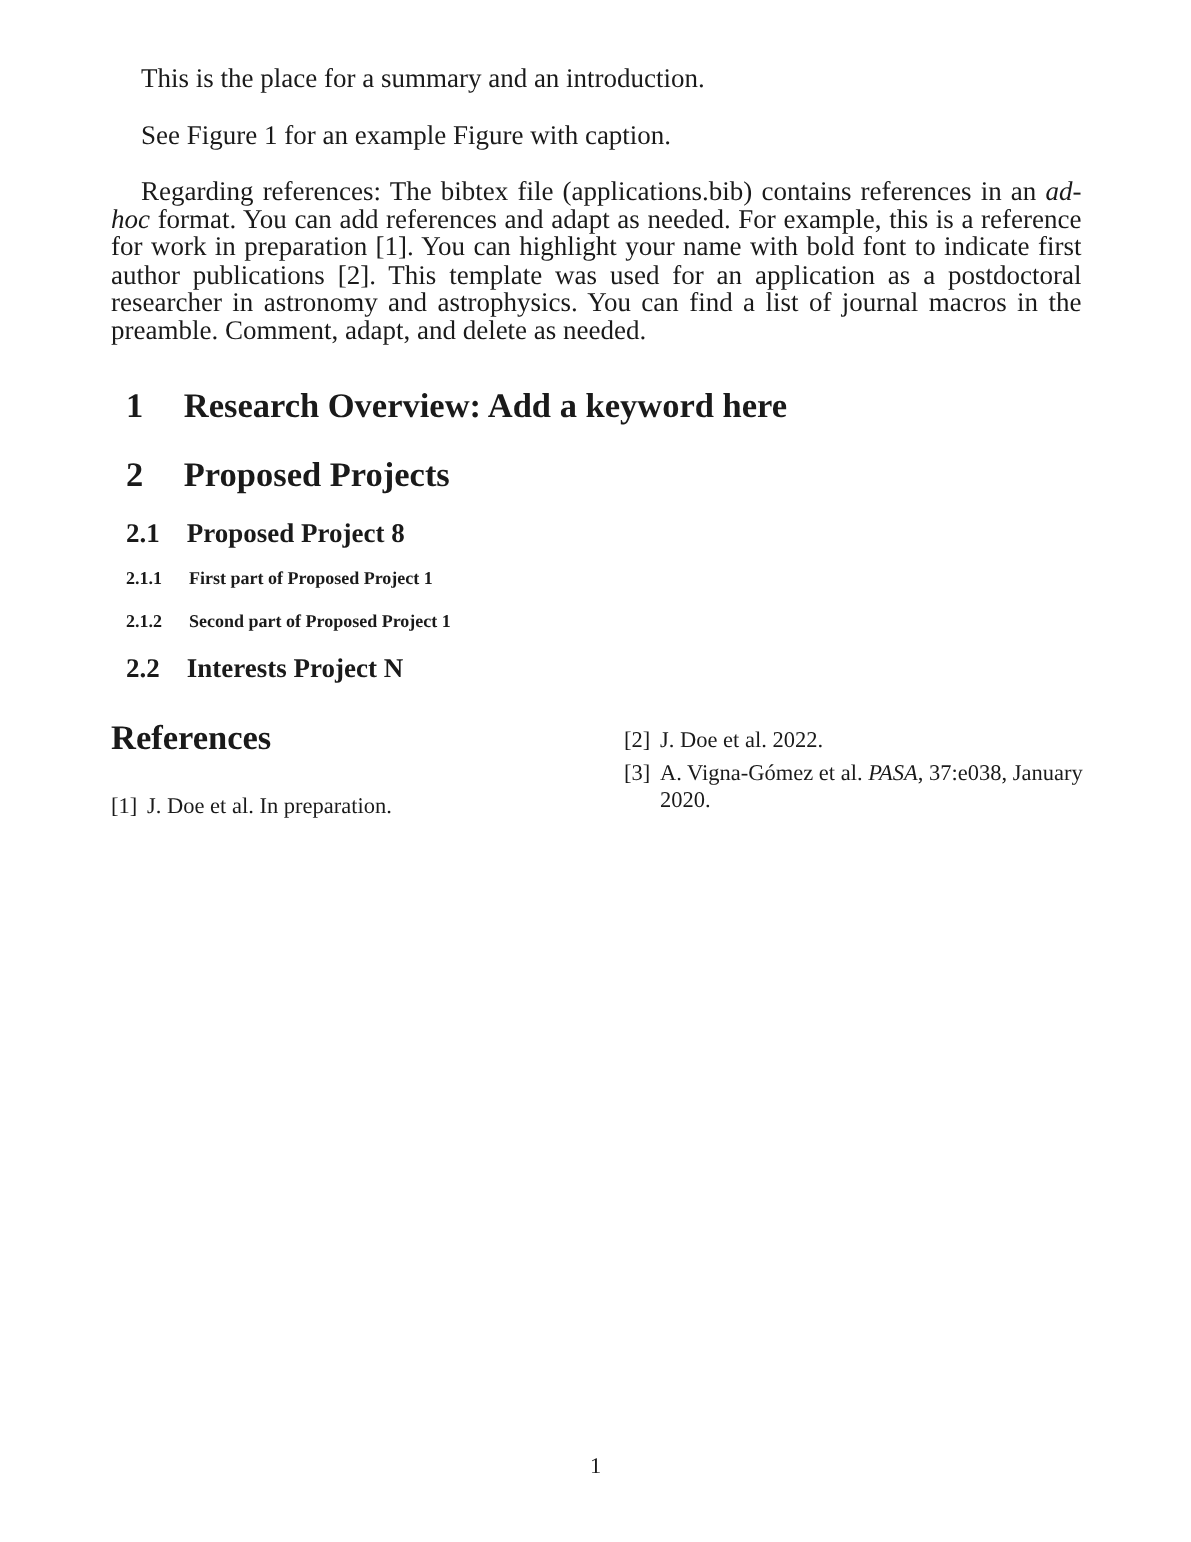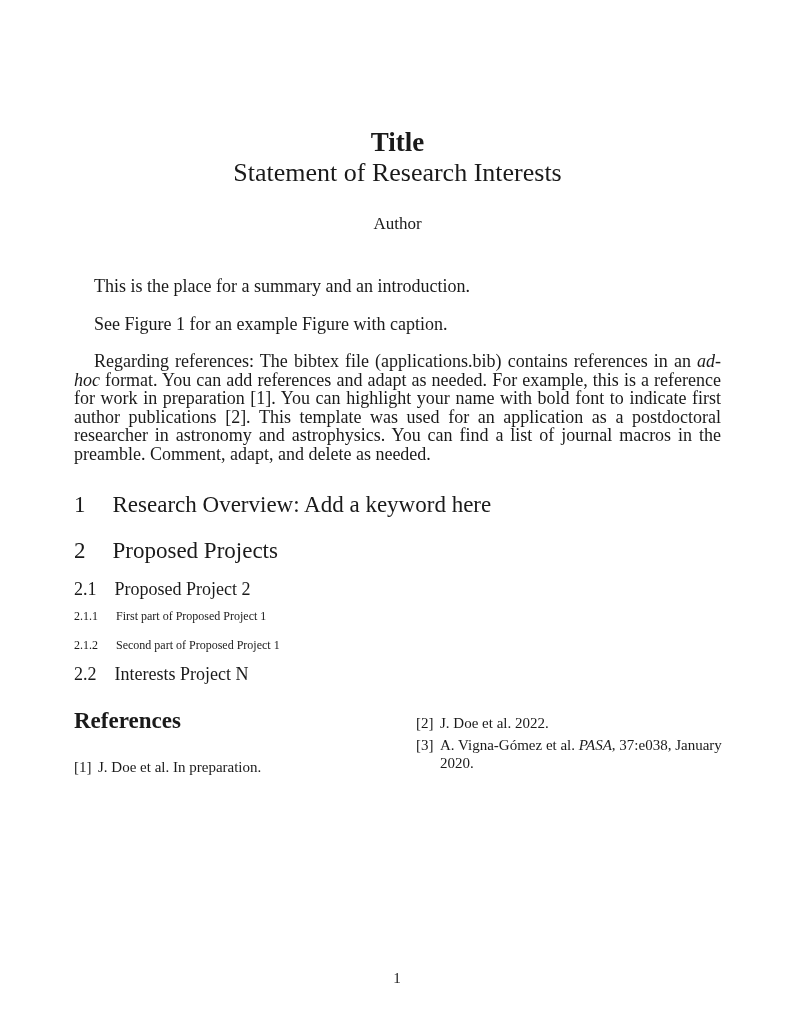--- a/index.html
+++ b/index.html
@@ -47,22 +47,22 @@
     text-indent: 20px;
     text-align: justify;
     margin: 0;
   }
   .para-1 { margin-top: 43px; }
   .para-2 { margin-top: 19px; }
   .para-3 { margin-top: 19px; }
   .em { font-style: italic; }
   .strong { font-weight: normal; }
   .sec {
-    font-weight: normal;
-    margin: 0;
+    font-weight: bold;
+    margin: 10px;
   }
   .sec-num { display: inline-block; }
   .sec-level1 {
     font-size: 23px;
     line-height: 28px;
     margin-top: 28px;
   }
   .sec-level1 .sec-num { margin-right: 27px; }
   .sec-level2 {
     font-size: 18px;
@@ -121,37 +121,32 @@
     text-align: center;
     font-size: 15px;
   }
 </style>
 </head>
 <body>
 
 <div class="page">
   <div class="content">
 
-    <div class="title-block">
-      <div class="doc-title">Title</div>
-      <div class="doc-subtitle">Statement of Research Interests</div>
-      <div class="doc-author">Author</div>
-    </div>
 
     <p class="para para-1">This is the place for a summary and an introduction.</p>
 
     <p class="para para-2">See Figure 1 for an example Figure with caption.</p>
 
     <p class="para para-3"><span>Regarding references: The bibtex file (applications.bib) contains references in an </span><span class="em">ad-hoc</span><span> format. You can add references and adapt as needed. For example, this is a reference for work in preparation [1]. You can highlight your name with bold font to indicate first author publications [2]. This template was used for an application as a postdoctoral researcher in astronomy and astrophysics. You can find a list of journal macros in the preamble. Comment, adapt, and delete as needed.</span></p>
 
     <h2 class="sec sec-level1 sec-s1"><span class="sec-num">1</span><span>Research Overview: Add a keyword here</span></h2>
 
     <h2 class="sec sec-level1 sec-s2"><span class="sec-num">2</span><span>Proposed Projects</span></h2>
 
-    <h3 class="sec sec-level2 sec-s21"><span class="sec-num">2.1</span><span>Proposed Project 2</span></h3>
+    <h3 class="sec sec-level2 sec-s21"><span class="sec-num">2.1</span><span>Proposed Project 8</span></h3>
 
     <h4 class="sec sec-level3 sec-s211"><span class="sec-num">2.1.1</span><span>First part of Proposed Project 1</span></h4>
 
     <h4 class="sec sec-level3 sec-s212"><span class="sec-num">2.1.2</span><span>Second part of Proposed Project 1</span></h4>
 
     <h3 class="sec sec-level2 sec-s22"><span class="sec-num">2.2</span><span>Interests Project N</span></h3>
 
     <div class="refs-area">
       <div class="refs-col refs-col-left">
         <h2 class="refs-heading">References</h2>

